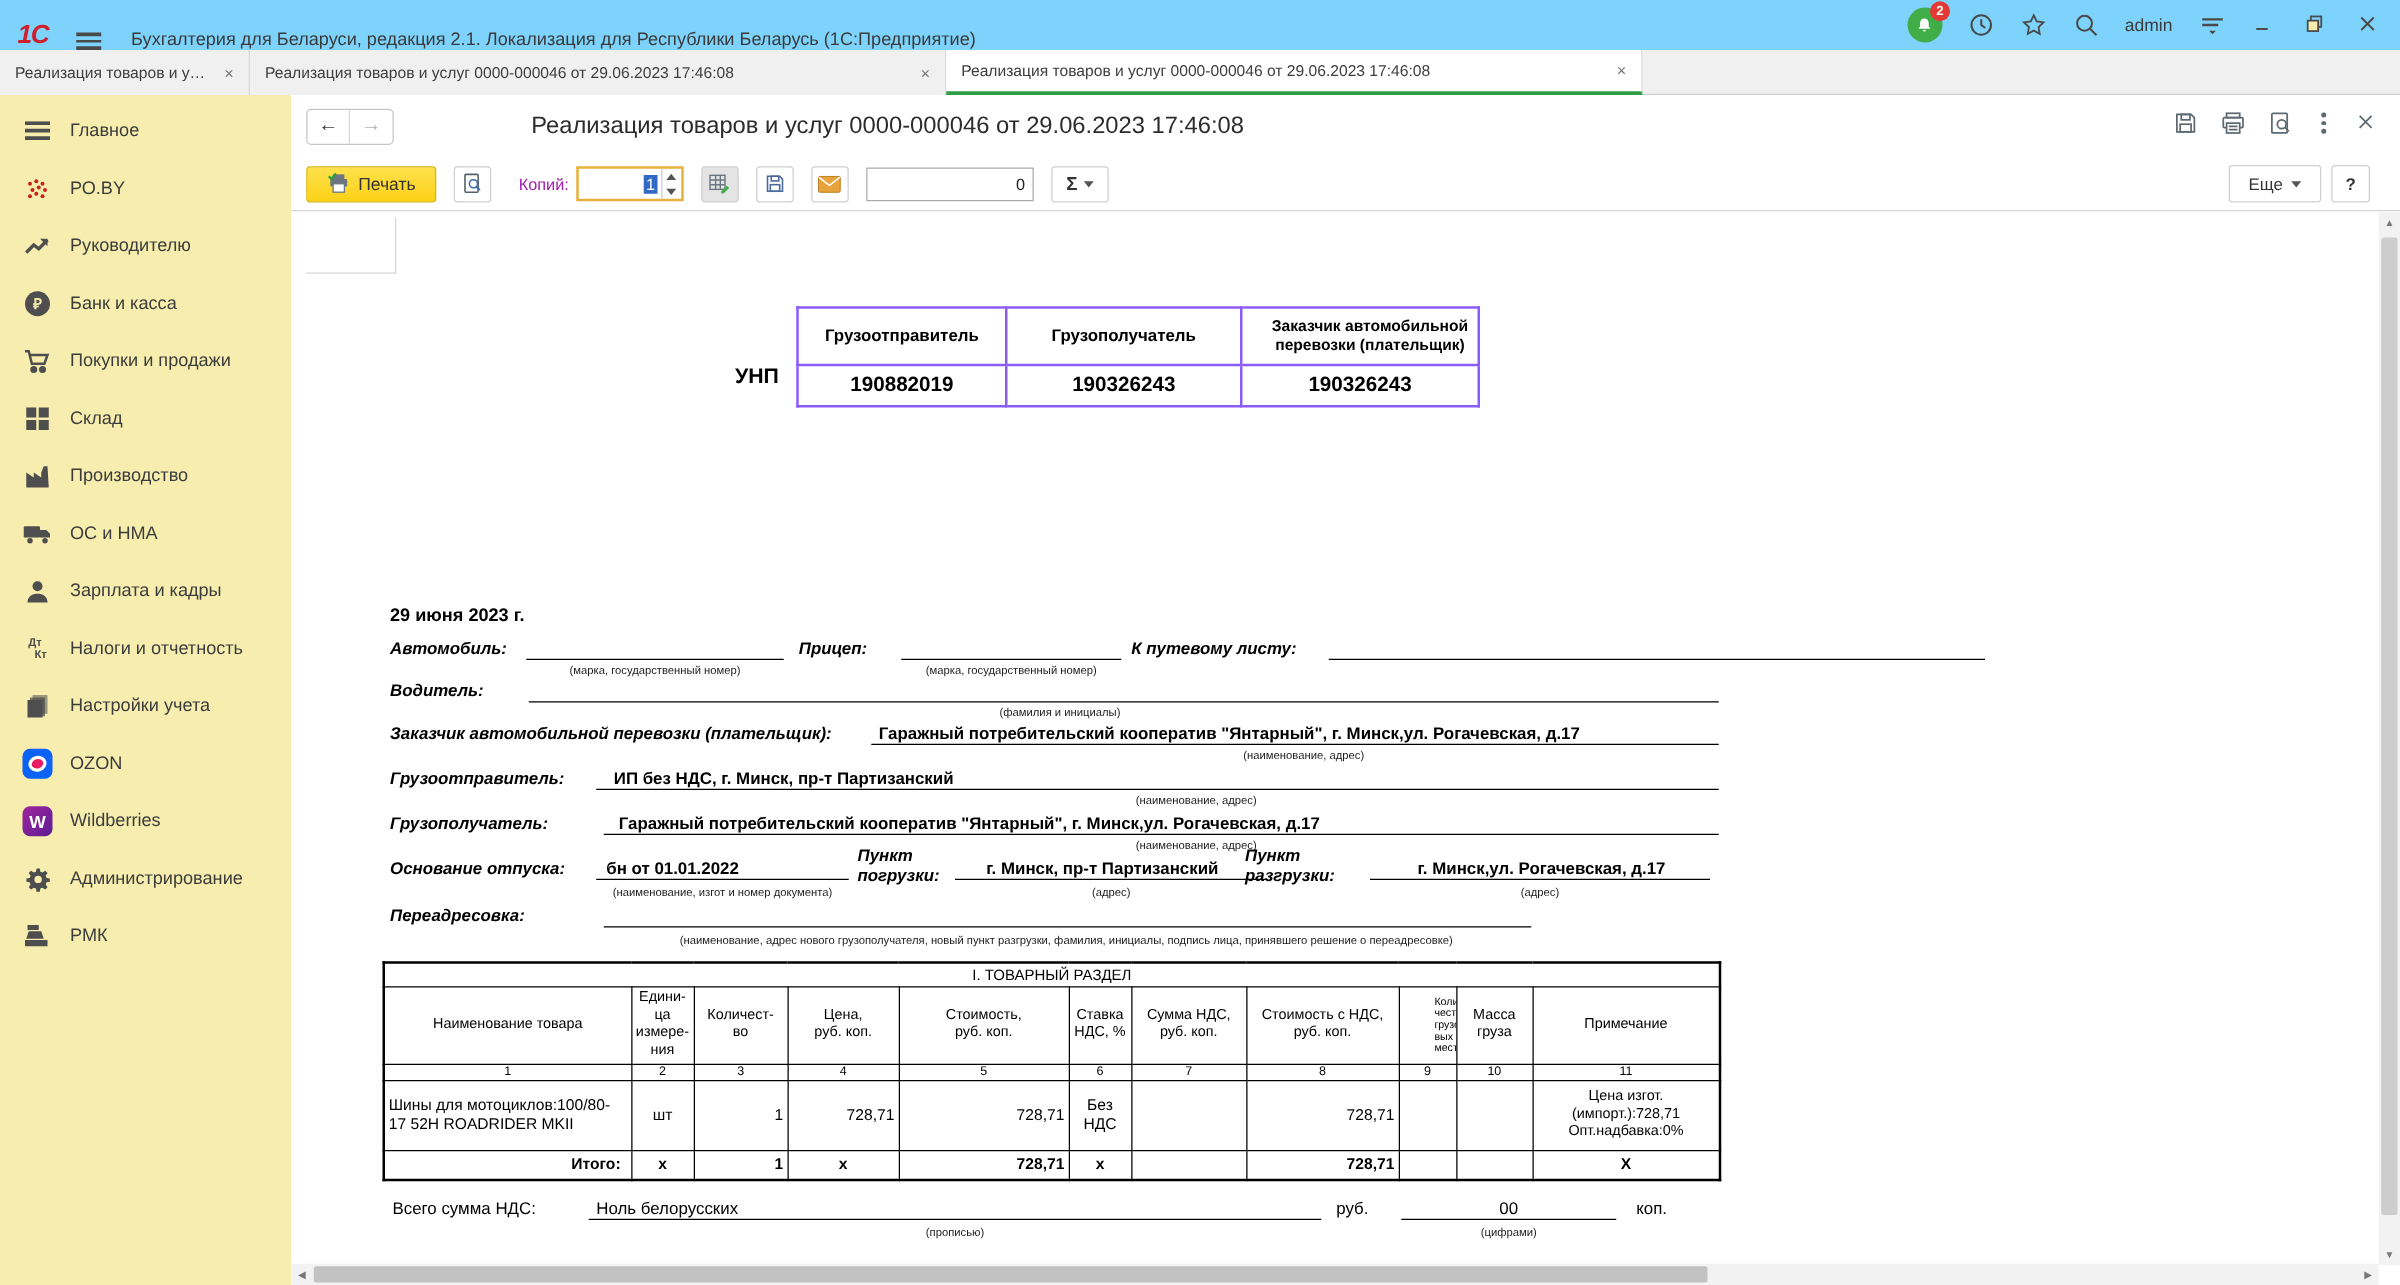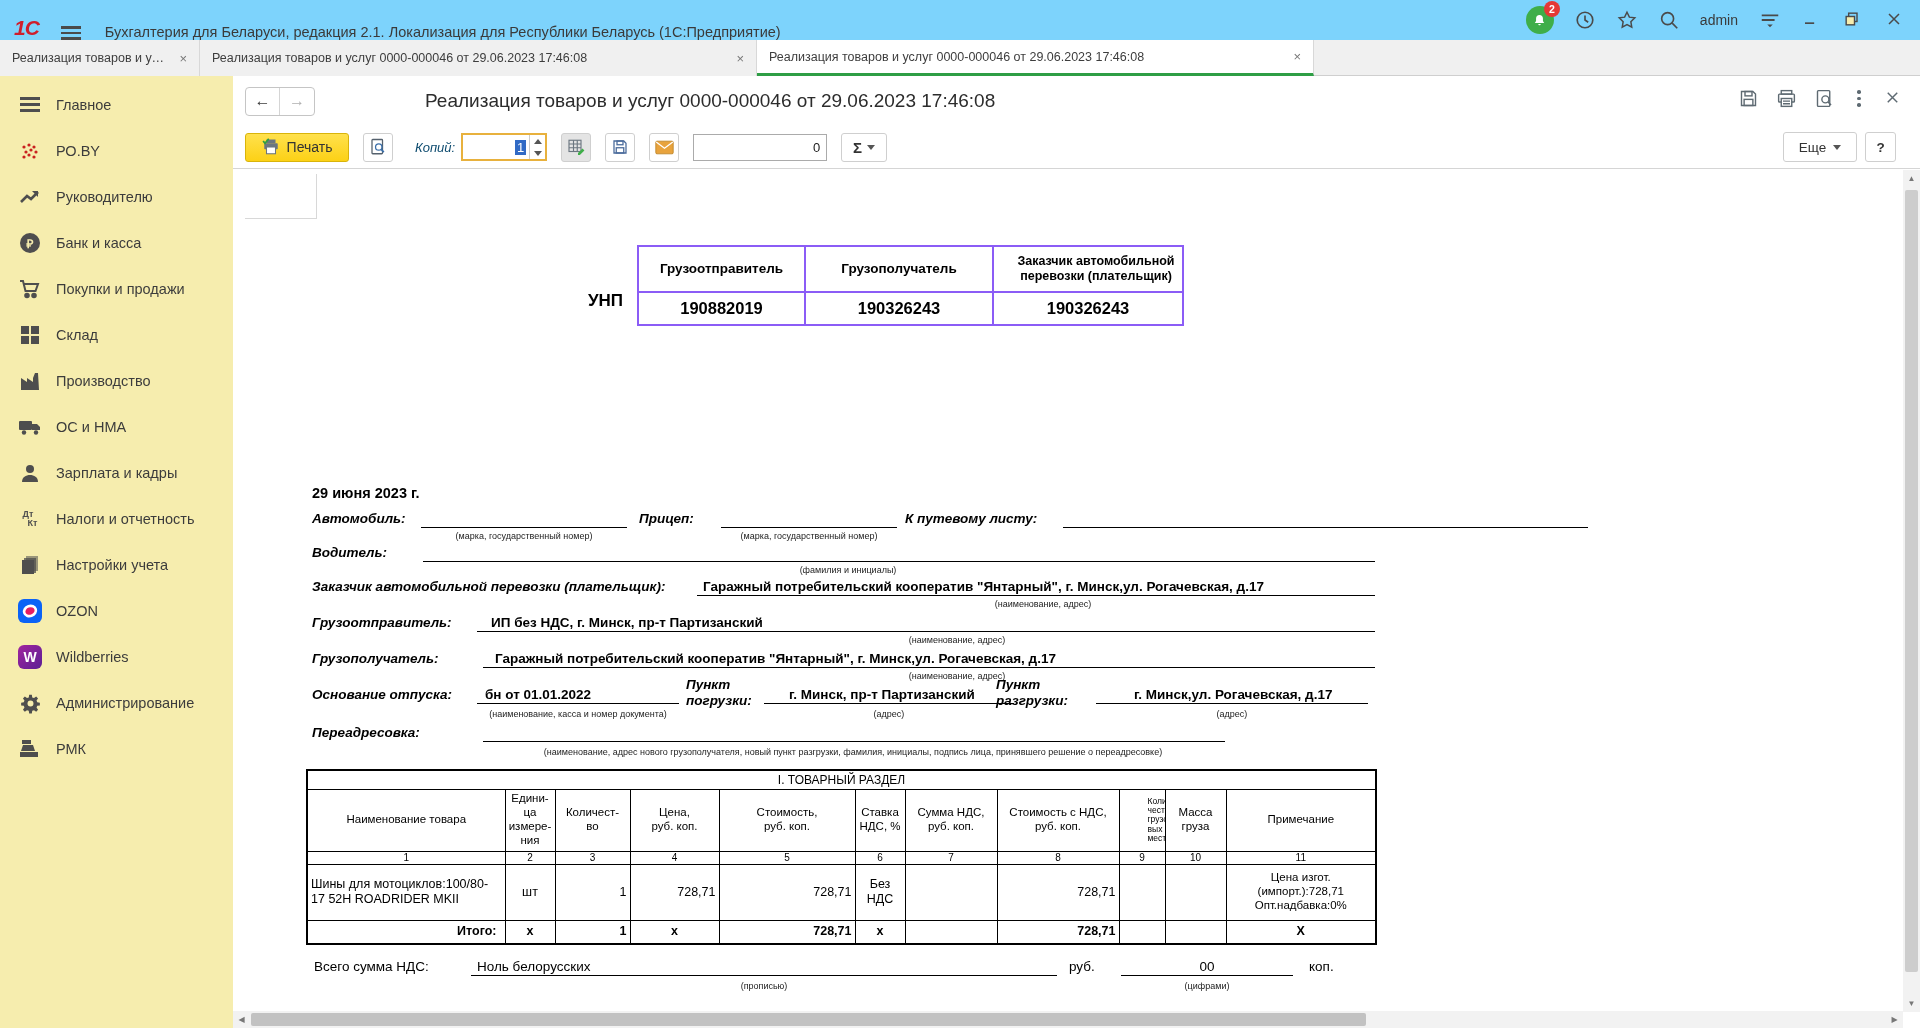--- a/index.html
+++ b/index.html
@@ -46,21 +46,21 @@
   .doc-title { margin-left:110px; font-size:19px; color:#2c2c2c; white-space:nowrap; }
   .doc-actions { position:absolute; right:16px; top:12px; display:flex; align-items:center; gap:17px; color:#5e6a72; }
   .da-ic { width:21px; height:21px; cursor:pointer; }
   .kebab { display:flex; flex-direction:column; gap:3px; align-items:center; justify-content:center; width:14px; height:21px; cursor:pointer; }
   .kebab div { width:3.5px; height:3.5px; border-radius:50%; background:#5e6a72; }
 
   .toolbar { position:absolute; left:0; top:50px; width:100%; height:42px; display:flex; align-items:center; }
   .btn { height:29px; background:#fff; border:1px solid #cfcfcf; border-radius:3px; display:flex; align-items:center; justify-content:center; cursor:pointer; font-size:13.5px; color:#333; }
   .print-btn { margin-left:12px; width:104px; background:linear-gradient(#ffe14d,#fcd116); border:1px solid #d9b40a; gap:7px; font-size:14px; }
   .ico28 { width:30px; } .gap14 { margin-left:14px; }
-  .copies-lbl { margin-left:22px; font-size:13px; color:#0c4a6e;font-style:italic; }
+  .copies-lbl { margin-left:22px; font-size:13px; color:#a21caf; }
   .spinner { margin-left:6px; width:86px; height:28px; border:2px solid #e8b13d; background:#fff; display:flex; align-items:center; }
   .spin-val { flex:1; text-align:right; font-size:13px; padding-right:3px; }
   .spin-sel { background:#316ac5; color:#fff; padding:0 2px; }
   .steppers { width:16px; height:100%; border-left:1px solid #ccc; display:flex; flex-direction:column; }
   .step { flex:1; display:flex; align-items:center; justify-content:center; cursor:pointer; }
   .tri-up { width:0; height:0; border-left:4px solid transparent; border-right:4px solid transparent; border-bottom:5px solid #555; }
   .tri-dn { width:0; height:0; border-left:4px solid transparent; border-right:4px solid transparent; border-top:5px solid #555; }
   .tbl-edit { background:#e4e4e4; }
   .num-field { margin-left:14px; width:134px; height:27px; border:1px solid #ababab; font-size:13px; text-align:right; padding-right:6px; display:flex; align-items:center; justify-content:flex-end; color:#222; background:#fff; }
   .sigma-btn { margin-left:14px; width:46px; gap:5px; font-size:15px; font-weight:bold; }
@@ -484,21 +484,21 @@
       <span class="abs flbl" style="left:79px; top:446px;">Грузоотправитель:</span>
       <div class="abs uline" style="left:244px; top:446px; width:898px; padding-left:14px;">ИП без НДС, г. Минск, пр-т Партизанский</div>
       <div class="abs cap" style="left:444px; top:466px; width:560px;">(наименование, адрес)</div>
 
       <span class="abs flbl" style="left:79px; top:482px;">Грузополучатель:</span>
       <div class="abs uline" style="left:250px; top:482px; width:892px; padding-left:12px;">Гаражный потребительский кооператив "Янтарный", г. Минск,ул. Рогачевская, д.17</div>
       <div class="abs cap" style="left:444px; top:502px; width:560px;">(наименование, адрес)</div>
 
       <span class="abs flbl" style="left:79px; top:518px;">Основание отпуска:</span>
       <div class="abs uline" style="left:244px; top:518px; width:202px; padding-left:8px;">бн от 01.01.2022</div>
-      <div class="abs cap" style="left:244px; top:540px; width:202px;">(наименование, касса и номер документа)</div>
+      <div class="abs cap" style="left:244px; top:540px; width:202px;">(наименование, изгот и номер документа)</div>
       <span class="abs flbl" style="left:453px; top:508px;">Пункт
 погрузки:</span>
       <div class="abs uline" style="left:531px; top:518px; width:250px; padding-left:25px;">г. Минск, пр-т Партизанский</div>
       <div class="abs cap" style="left:531px; top:540px; width:250px;">(адрес)</div>
       <span class="abs flbl" style="left:763px; top:508px;">Пункт
 разгрузки:</span>
       <div class="abs uline" style="left:863px; top:518px; width:272px; padding-left:38px;">г. Минск,ул. Рогачевская, д.17</div>
       <div class="abs cap" style="left:863px; top:540px; width:272px;">(адрес)</div>
 
       <span class="abs flbl" style="left:79px; top:556px;">Переадресовка:</span>

